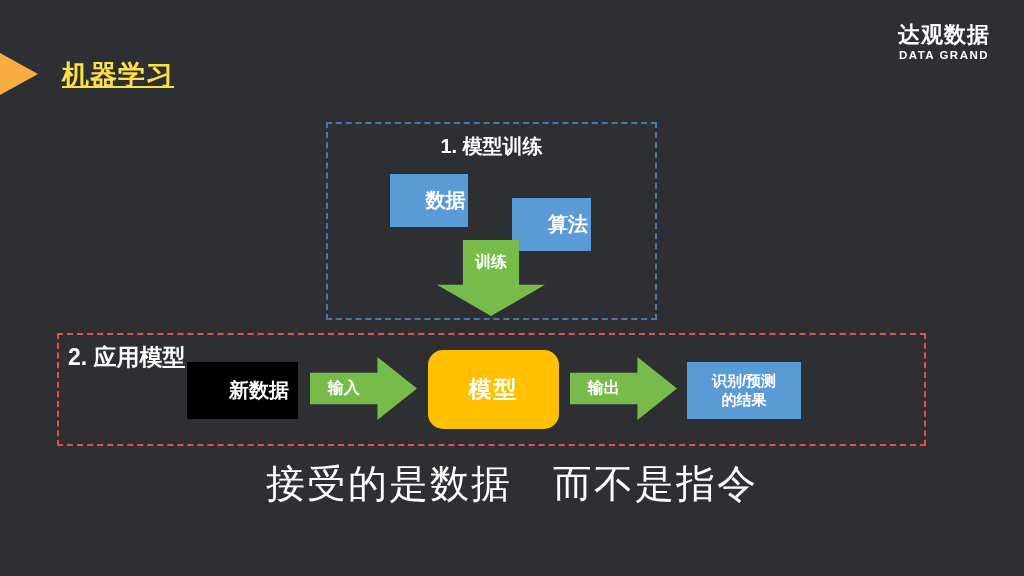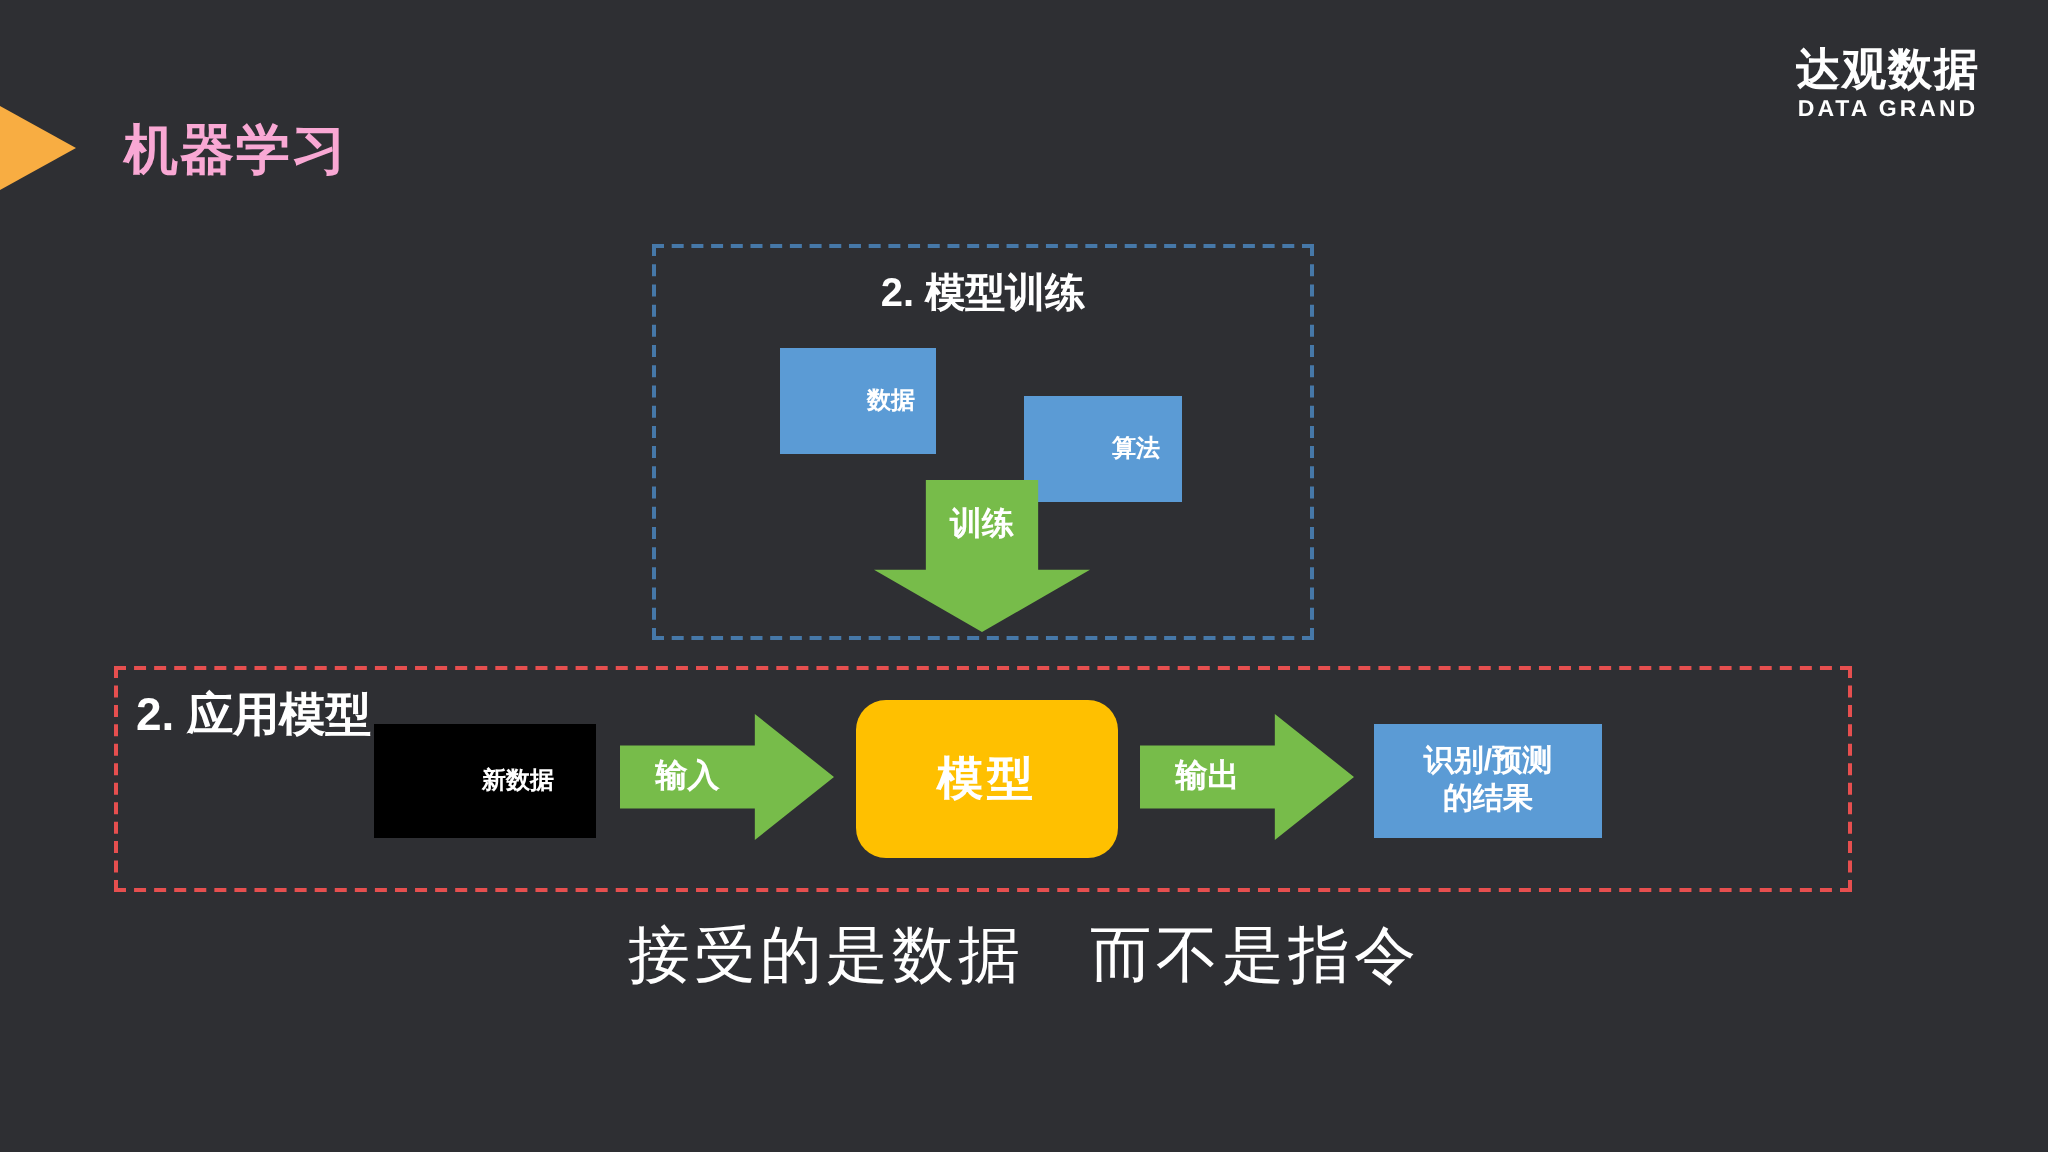--- a/index.html
+++ b/index.html
@@ -28,21 +28,21 @@
   .training-box{
     position:absolute;left:326px;top:122px;width:331px;height:198px;
     border:2px dashed #4678A8;box-sizing:border-box;
   }
   .training-title{
     position:absolute;top:9px;left:0;width:100%;text-align:center;
     font-size:20px;font-weight:700;
   }
   .node{
     position:absolute;display:flex;align-items:center;justify-content:center;
-    font-size:12px;font-weight:700;text-align:center;line-height:1.25;
+    font-size:20px;font-weight:700;text-align:center;line-height:1.25;
     box-sizing:border-box;
     padding-left:33px;
   }
   .node-data{left:62px;top:50px;width:78px;height:53px;}
   .node-algorithm{left:184px;top:50px;width:79px;height:53px;}
 
   .arrow-down{
     position:absolute;left:109px;top:116px;width:108px;height:76px;
     clip-path:polygon(24% 0,76% 0,76% 59%,100% 59%,50% 100%,0 59%,24% 59%);
   }
@@ -79,38 +79,38 @@
   .model-node{
     position:absolute;left:369px;top:15px;width:131px;height:79px;
     border-radius:15px;
     display:flex;align-items:center;justify-content:center;
     font-size:23px;font-weight:700;letter-spacing:2px;
   }
 
   
   .tagline{
     position:absolute;left:0;top:457px;width:100%;
-    text-align:center;font-size:31px;font-weight:400;letter-spacing:2px;
+    text-align:center;font-size:39px;font-weight:400;letter-spacing:2px;
   }
 </style>
 </head>
 <body>
 
 <div class="slide" style="background: rgb(46, 47, 51);">
 
   <div class="accent-triangle" style="background: rgb(248, 173, 66);"></div>
-  <div class="page-title" style="color: #f9a8d4;">机器学习</div>
+  <div class="page-title" style="color: #fde047; text-decoration: underline;">机器学习</div>
 
   <div class="logo">
     <div class="logo-cn">达观数据</div>
     <div class="logo-en">DATA GRAND</div>
   </div>
 
   <div class="training-box" style="border-color: rgb(70, 120, 168);">
-    <div class="training-title">2. 模型训练</div>
+    <div class="training-title">1. 模型训练</div>
 
     <div class="node node-data" style="background: rgb(91, 155, 213);">数据</div>
     <div class="node node-algorithm" style="background: rgb(91, 155, 213); margin-top: 24px;">算法</div>
 
     <div class="arrow-down" style="background: rgb(119, 188, 74);">
       <span class="arrow-label">训练</span>
     </div>
   </div>
 
   <div class="apply-box" style="border-color: rgb(230, 79, 79);">

